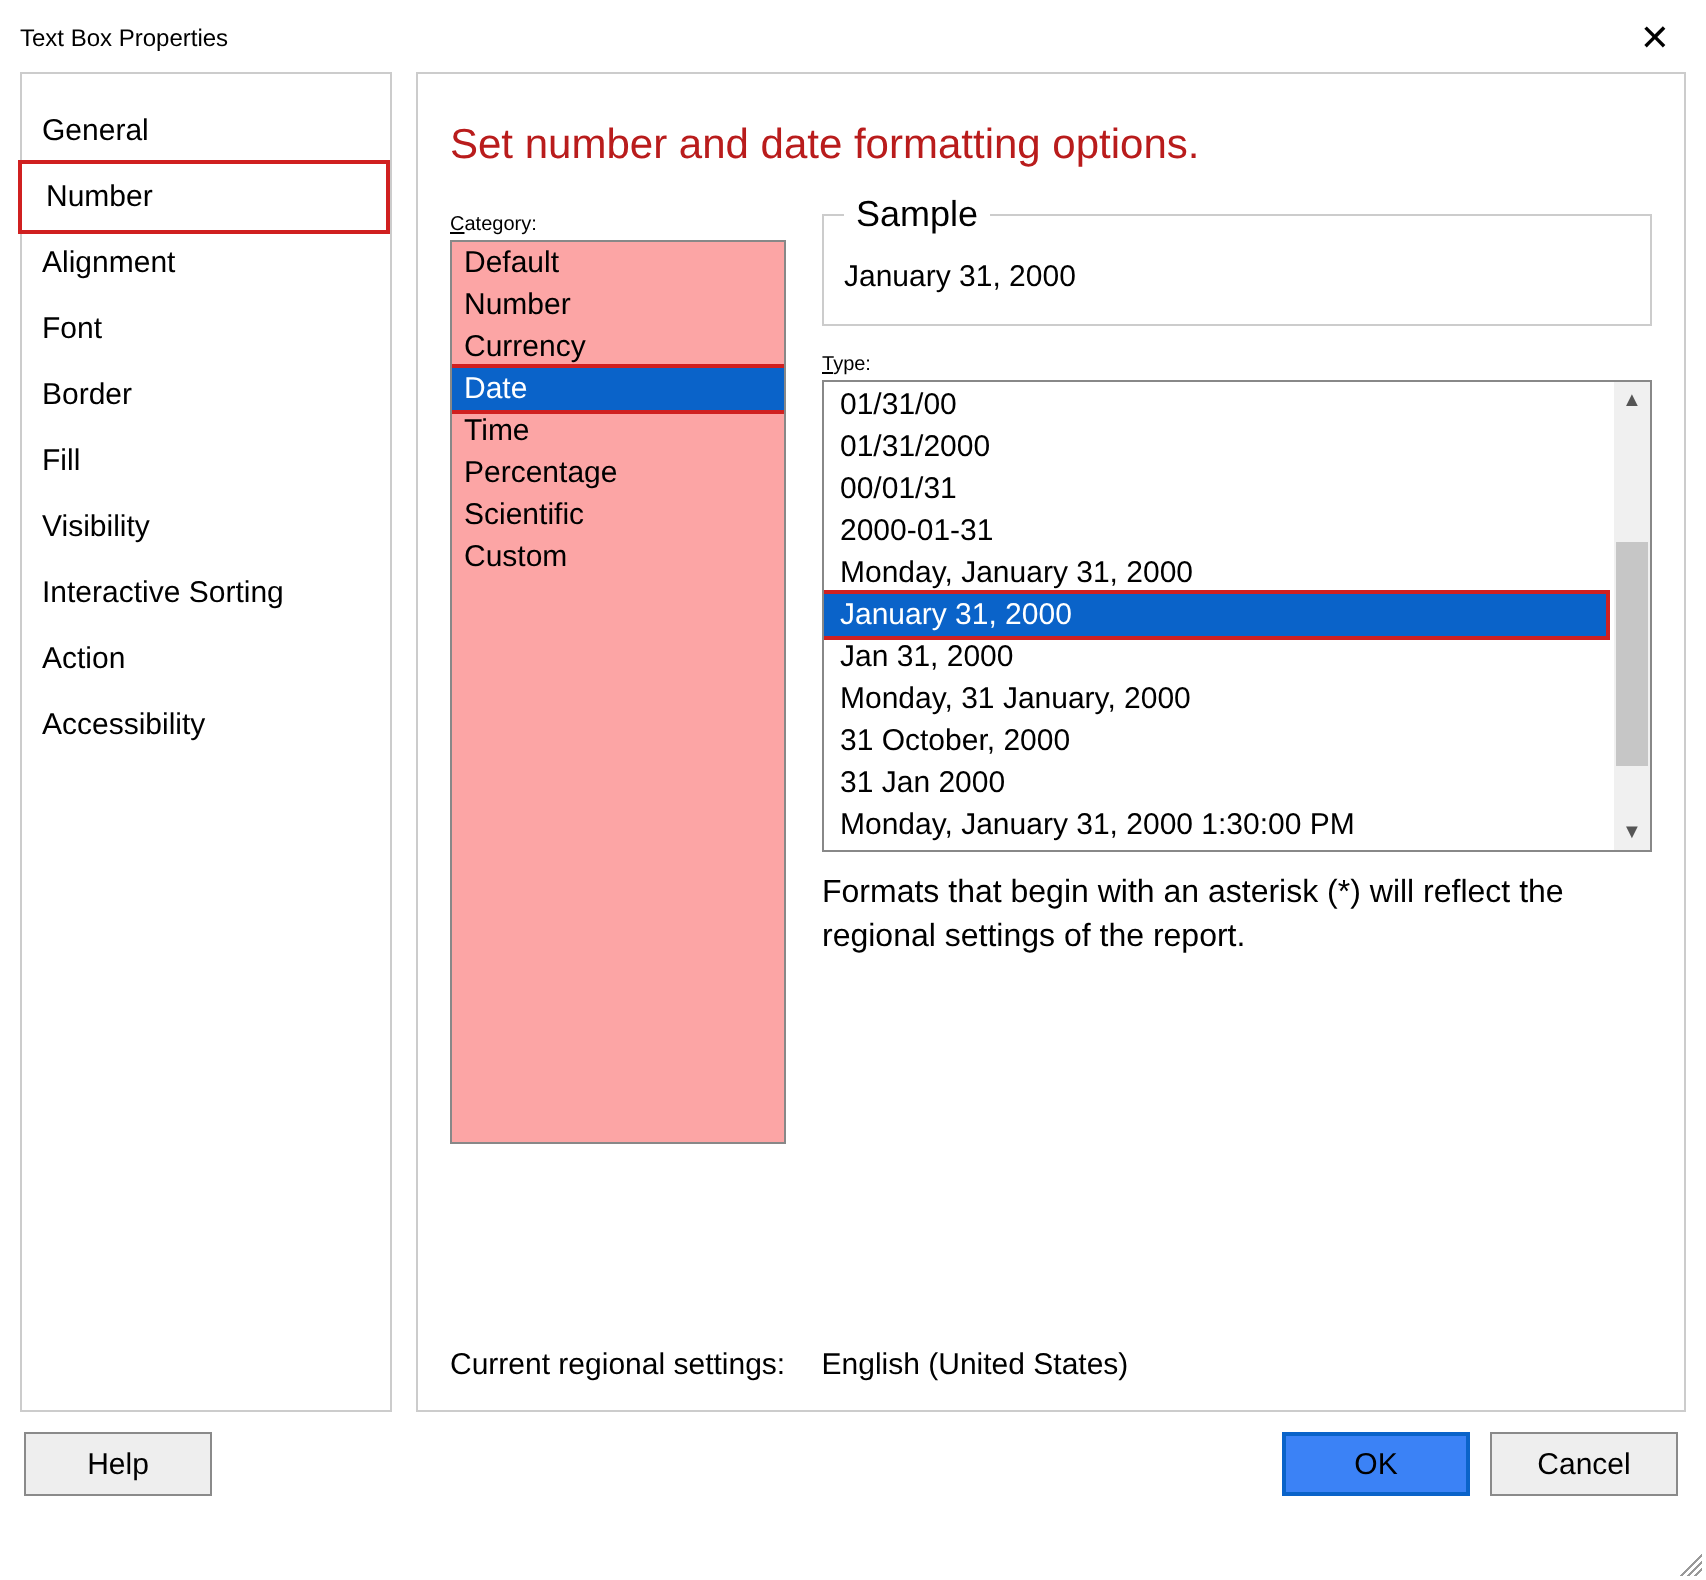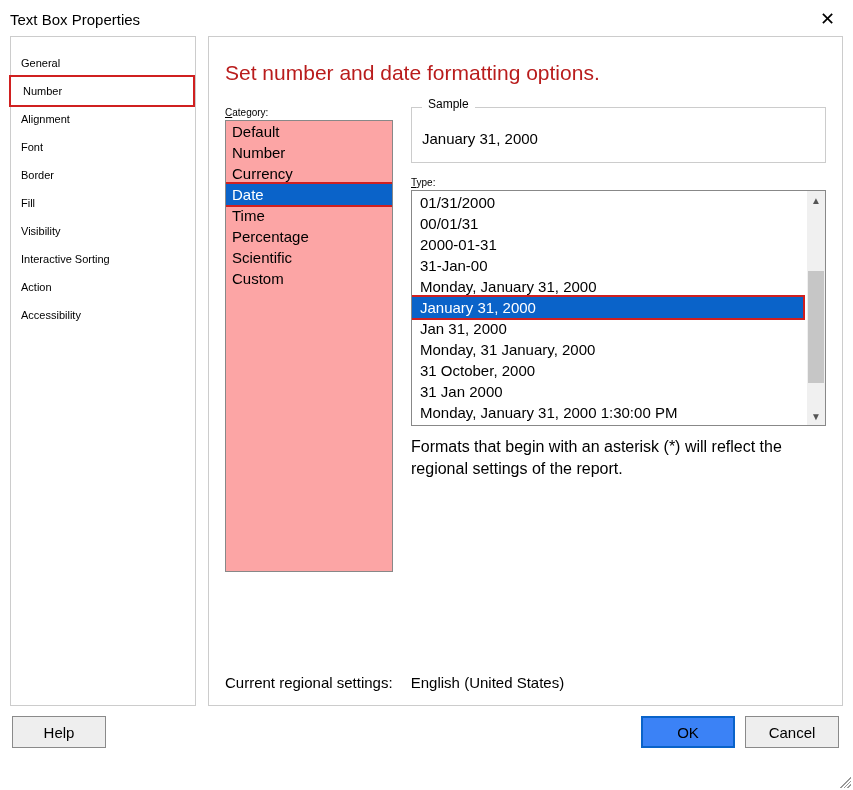--- a/index.html
+++ b/index.html
@@ -14,42 +14,42 @@
     overflow: hidden;
     position: relative;
   }
   .titlebar {
     display: flex;
     align-items: center;
     justify-content: space-between;
     padding: 6px 10px 4px 10px;
     height: 36px;
   }
-  .titlebar .title { font-size: 15px; text-align: right; }
+  .titlebar .title { font-size: 12px; text-align: right; }
   .close-x {
     font-size: 18px;
     line-height: 1;
     padding: 4px 8px;
     cursor: default;
   }
   .dialog-body {
     display: flex;
     gap: 12px;
     padding: 0 10px;
   }
   .navpane {
     width: 186px;
     flex: 0 0 186px;
     border: 1px solid #ccc;
     padding: 12px 0;
     height: 670px;
   }
   .navitem {
     padding: 8px 10px 8px 10px;
-    font-size: 11px;
+    font-size: 15px;
     cursor: default;
   }
   .navitem.selected {
     border: 2px solid #d02020;
     margin: -2px 0 -2px -2px;
     padding: 8px 10px 8px 12px;
     position: relative;
     z-index: 1;
   }
   .mainpane {
@@ -98,21 +98,21 @@
     height: 56px;
     display: flex;
     align-items: center;
   }
   .sample-legend {
     position: absolute;
     top: -11px;
     left: 10px;
     background: #fff;
     padding: 0 6px;
-    font-size: 12px;
+    font-size: 18px;
   }
   .sample-val { font-size: 15px; }
   .type-wrap {
     border: 1px solid #888;
     position: relative;
     height: 236px;
     display: flex;
   }
   .type-list {
     flex: 1;
@@ -248,24 +248,24 @@
 
       <div class="col-right">
         <div class="sample-group">
           <span class="sample-legend">Sample</span>
           <span class="sample-val">January 31, 2000</span>
         </div>
 
         <span class="lbl"><u>T</u><span>ype:</span></span>
         <div class="type-wrap">
           <div class="type-list" id="typelist">
+              <div class="ti">01/31/00</div>
               <div class="ti">01/31/2000</div>
               <div class="ti">00/01/31</div>
               <div class="ti">2000-01-31</div>
-              <div class="ti">31-Jan-00</div>
               <div class="ti">Monday, January 31, 2000</div>
               <div class="ti sel">January 31, 2000</div>
               <div class="ti">Jan 31, 2000</div>
               <div class="ti">Monday, 31 January, 2000</div>
               <div class="ti">31 October, 2000</div>
               <div class="ti">31 Jan 2000</div>
               <div class="ti">Monday, January 31, 2000 1:30:00 PM</div>
             </div>
           <div class="scrollbar">
             <div class="scroll-arrow up">▲</div>

